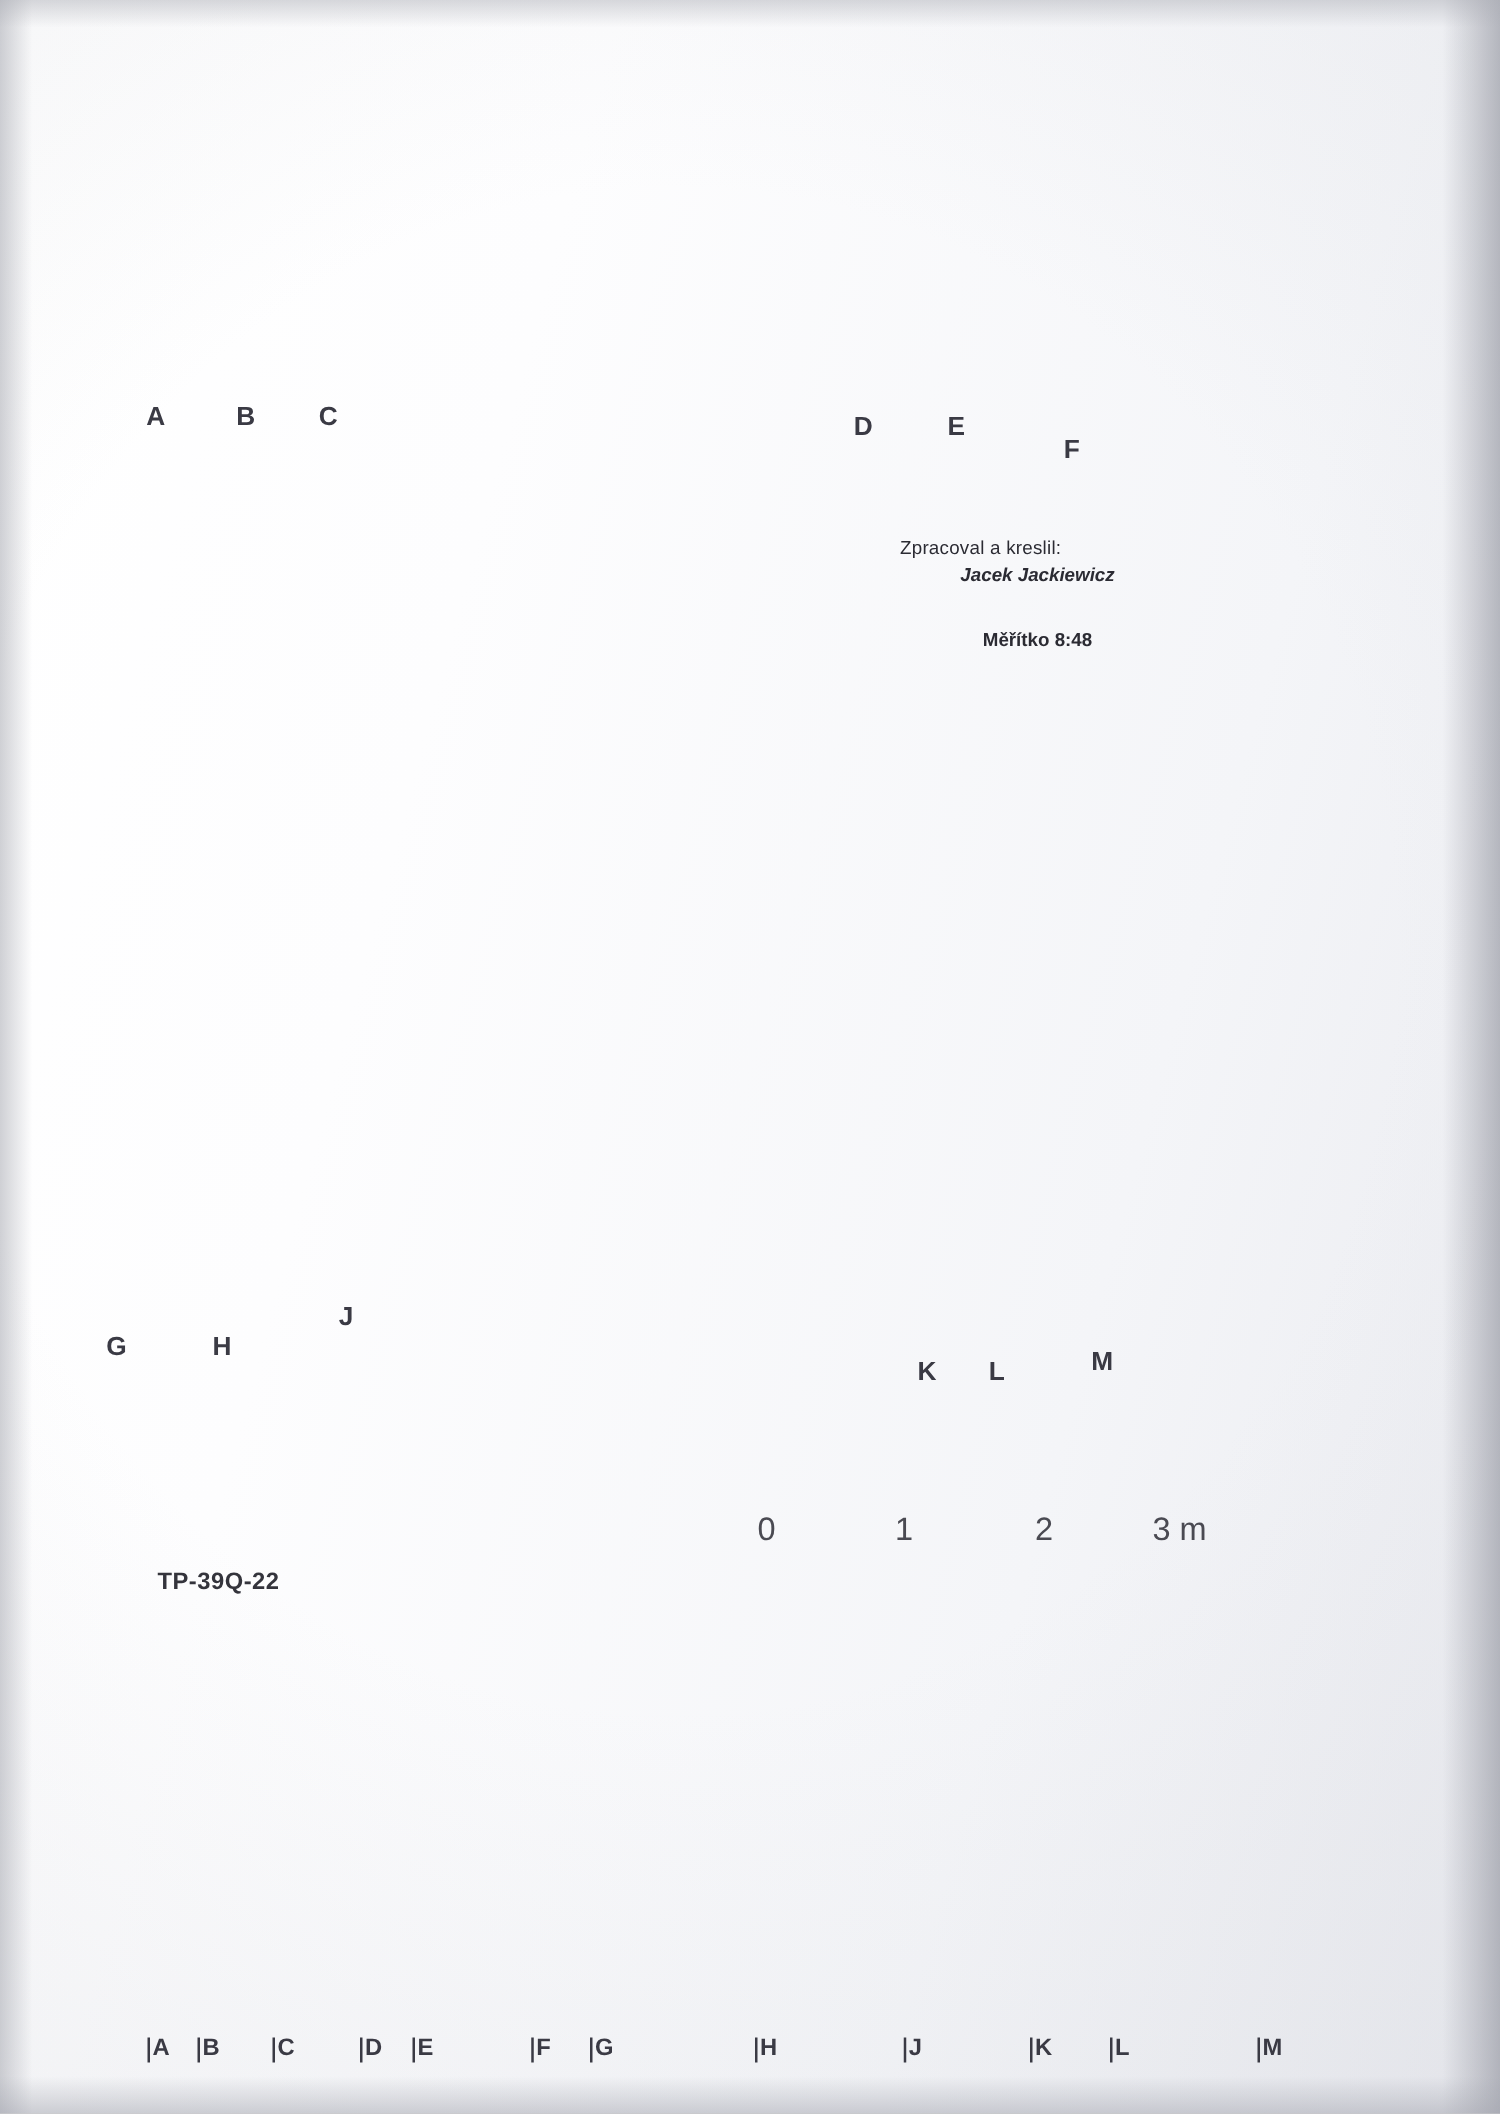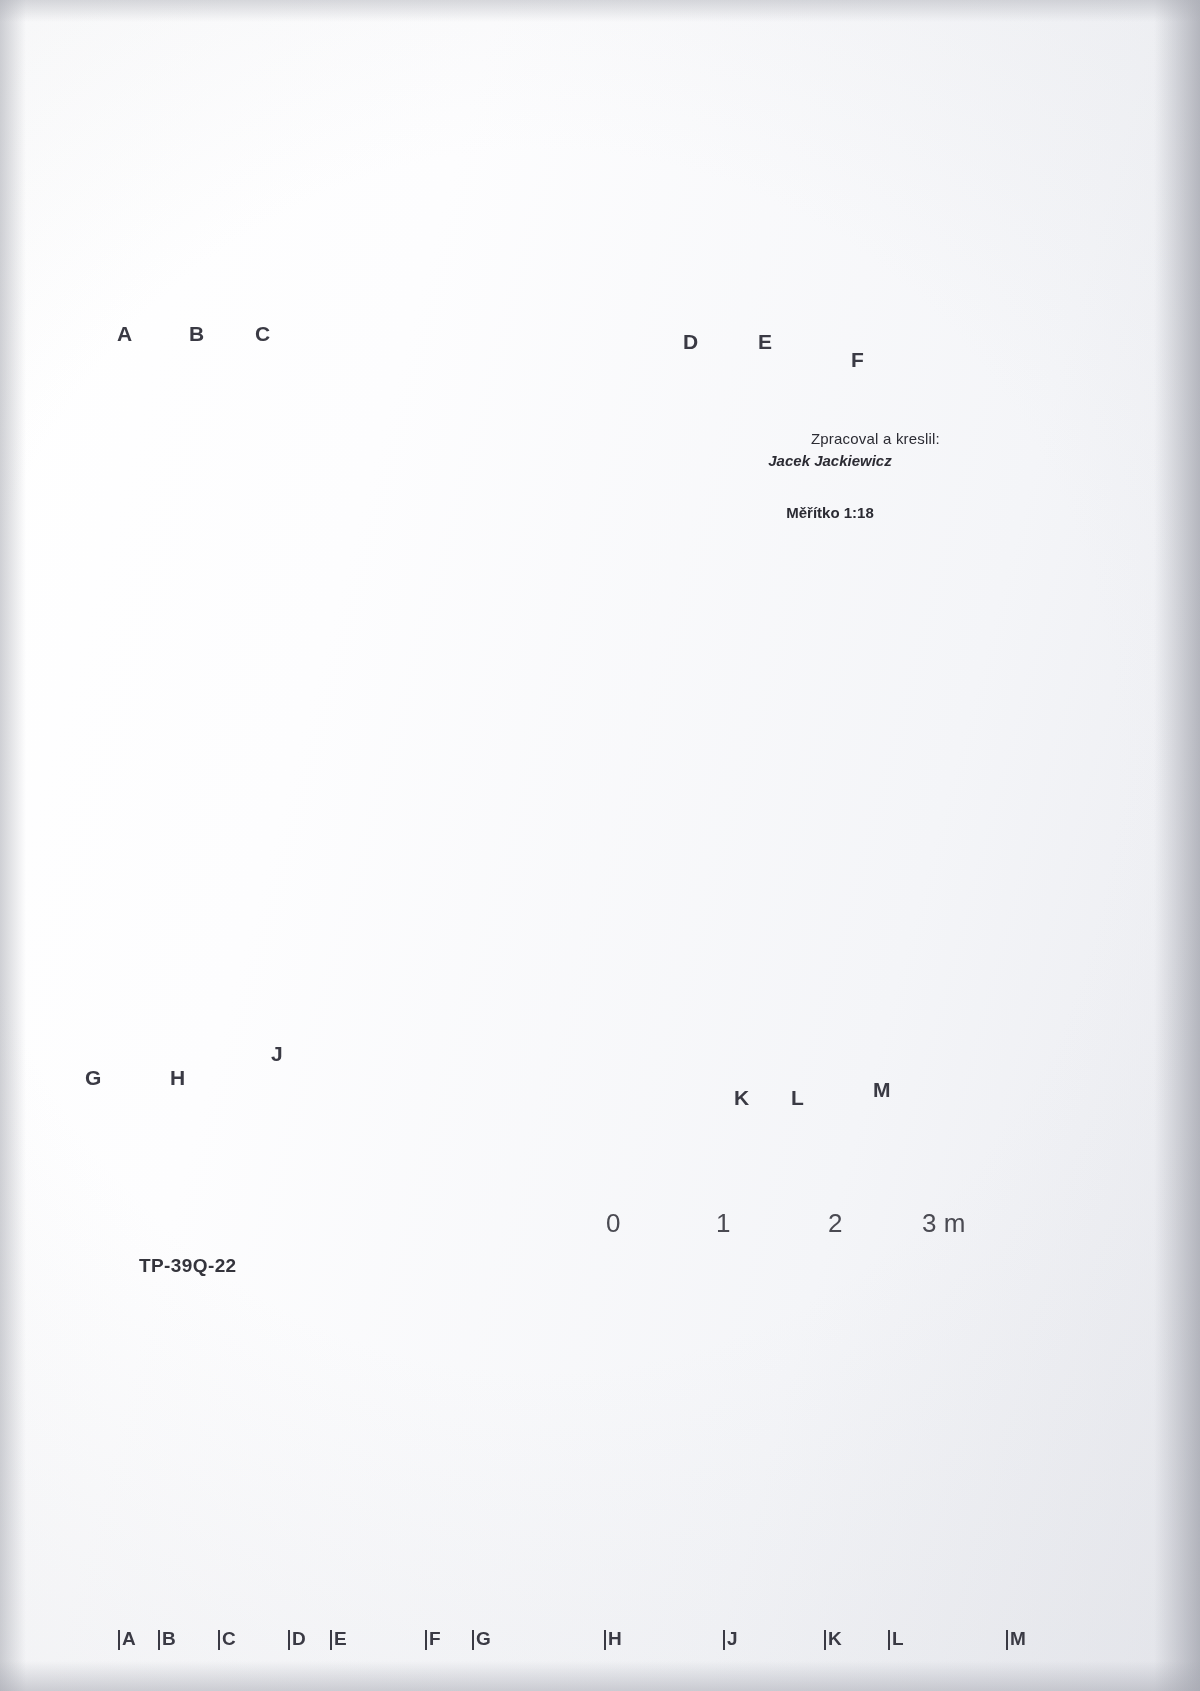--- a/index.html
+++ b/index.html
@@ -546,25 +546,25 @@
       <line x1="612" y1="1256.5" x2="948" y2="1256.5" stroke="#35353e" stroke-width="0.7"></line>
     </g>
   </svg>
 
   <div id="paper-tint"></div>
   <div id="paper-edge-left"></div>
   <div id="paper-edge-right"></div>
   <div id="paper-edge-top"></div>
   <div id="paper-edge-bottom"></div>
 
-  <div class="txt credit" style="left:720px;top:430px;width:220px;text-align:right;">Zpracoval a kreslil:</div>
+  <div class="txt credit" style="left:720px;top:430px;width:220px;text-align:left;">Zpracoval a kreslil:</div>
   <div class="txt credit-name" style="left:716px;top:452px;width:228px;text-align:center;font-style:italic;">Jacek Jackiewicz</div>
-  <div class="txt credit-scale" style="left:716px;top:504px;width:228px;text-align:center;">Měřítko 1:18</div>
-
-  <div class="txt type-label" style="left:139px;top:1255px;">TP-39Q-22</div>
+  <div class="txt credit-scale" style="left:716px;top:504px;width:228px;text-align:center;">Měřítko 8:48</div>
+
+  <div class="txt type-label" style="left:126px;top:1255px;">TP-39Q-22</div>
 
   <div class="txt sect-label" style="left:117px;top:322px;">A</div>
   <div class="txt sect-label" style="left:189px;top:322px;">B</div>
   <div class="txt sect-label" style="left:255px;top:322px;">C</div>
   <div class="txt sect-label" style="left:683px;top:330px;">D</div>
   <div class="txt sect-label" style="left:758px;top:330px;">E</div>
   <div class="txt sect-label" style="left:851px;top:348px;">F</div>
 
   <div class="txt sect-label" style="left:85px;top:1066px;">G</div>
   <div class="txt sect-label" style="left:170px;top:1066px;">H</div>

